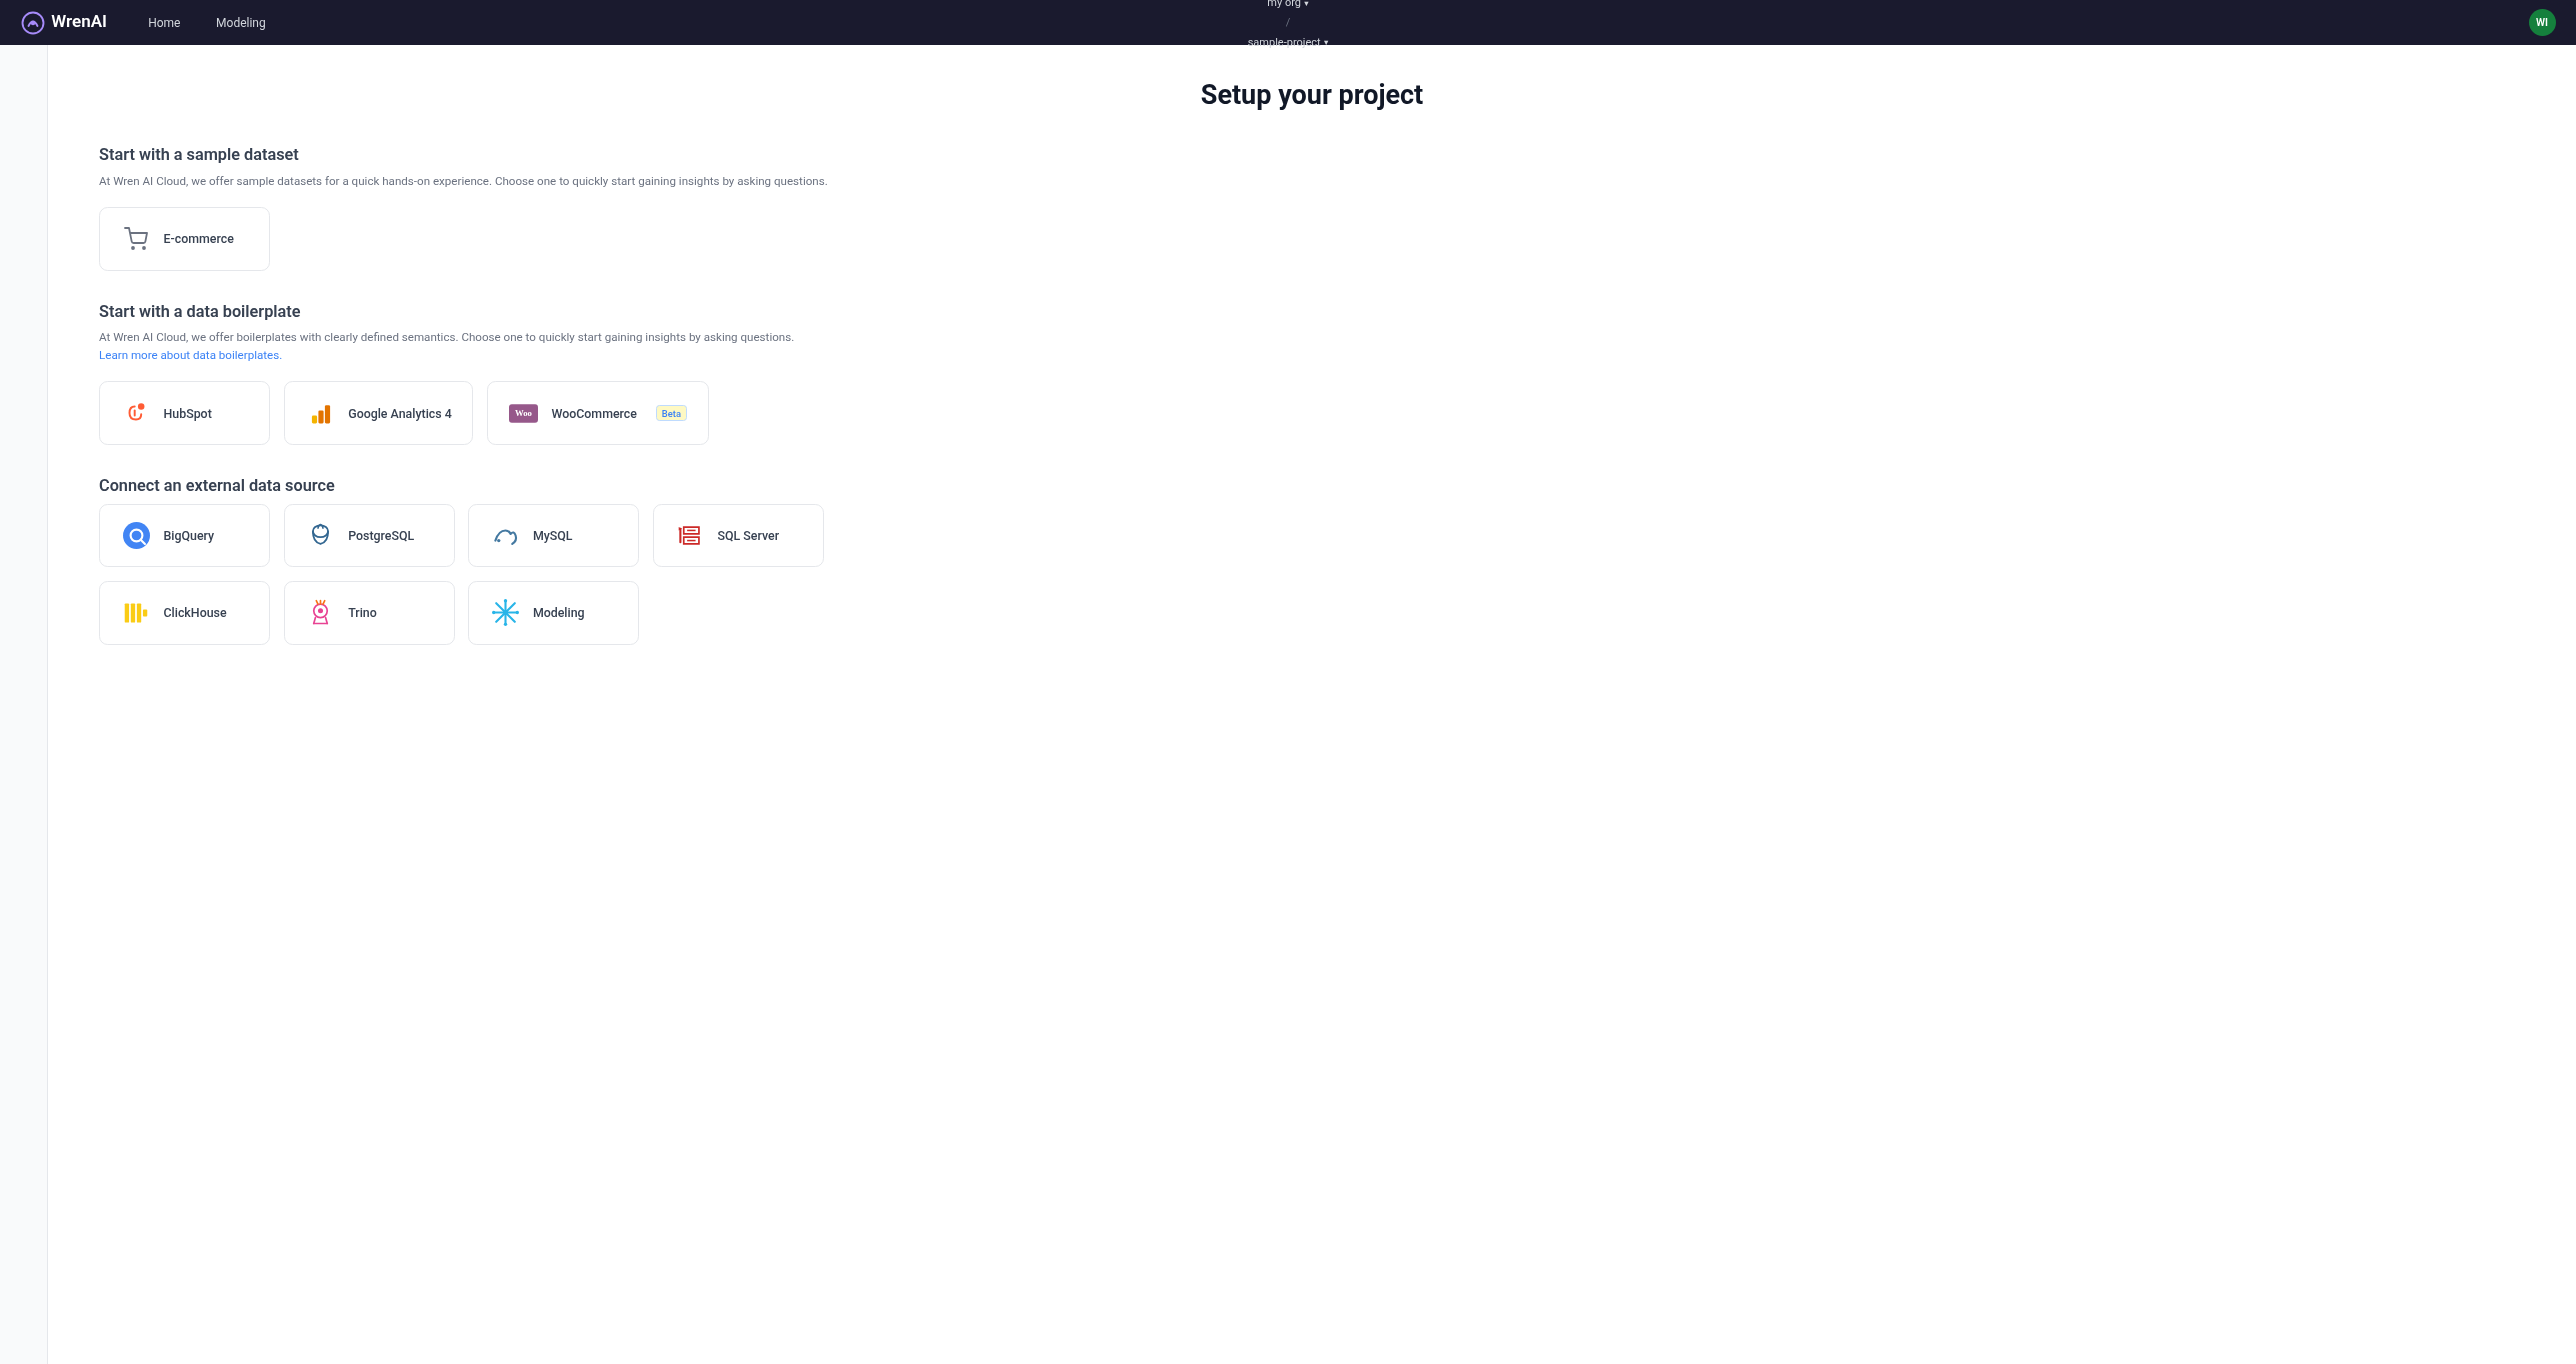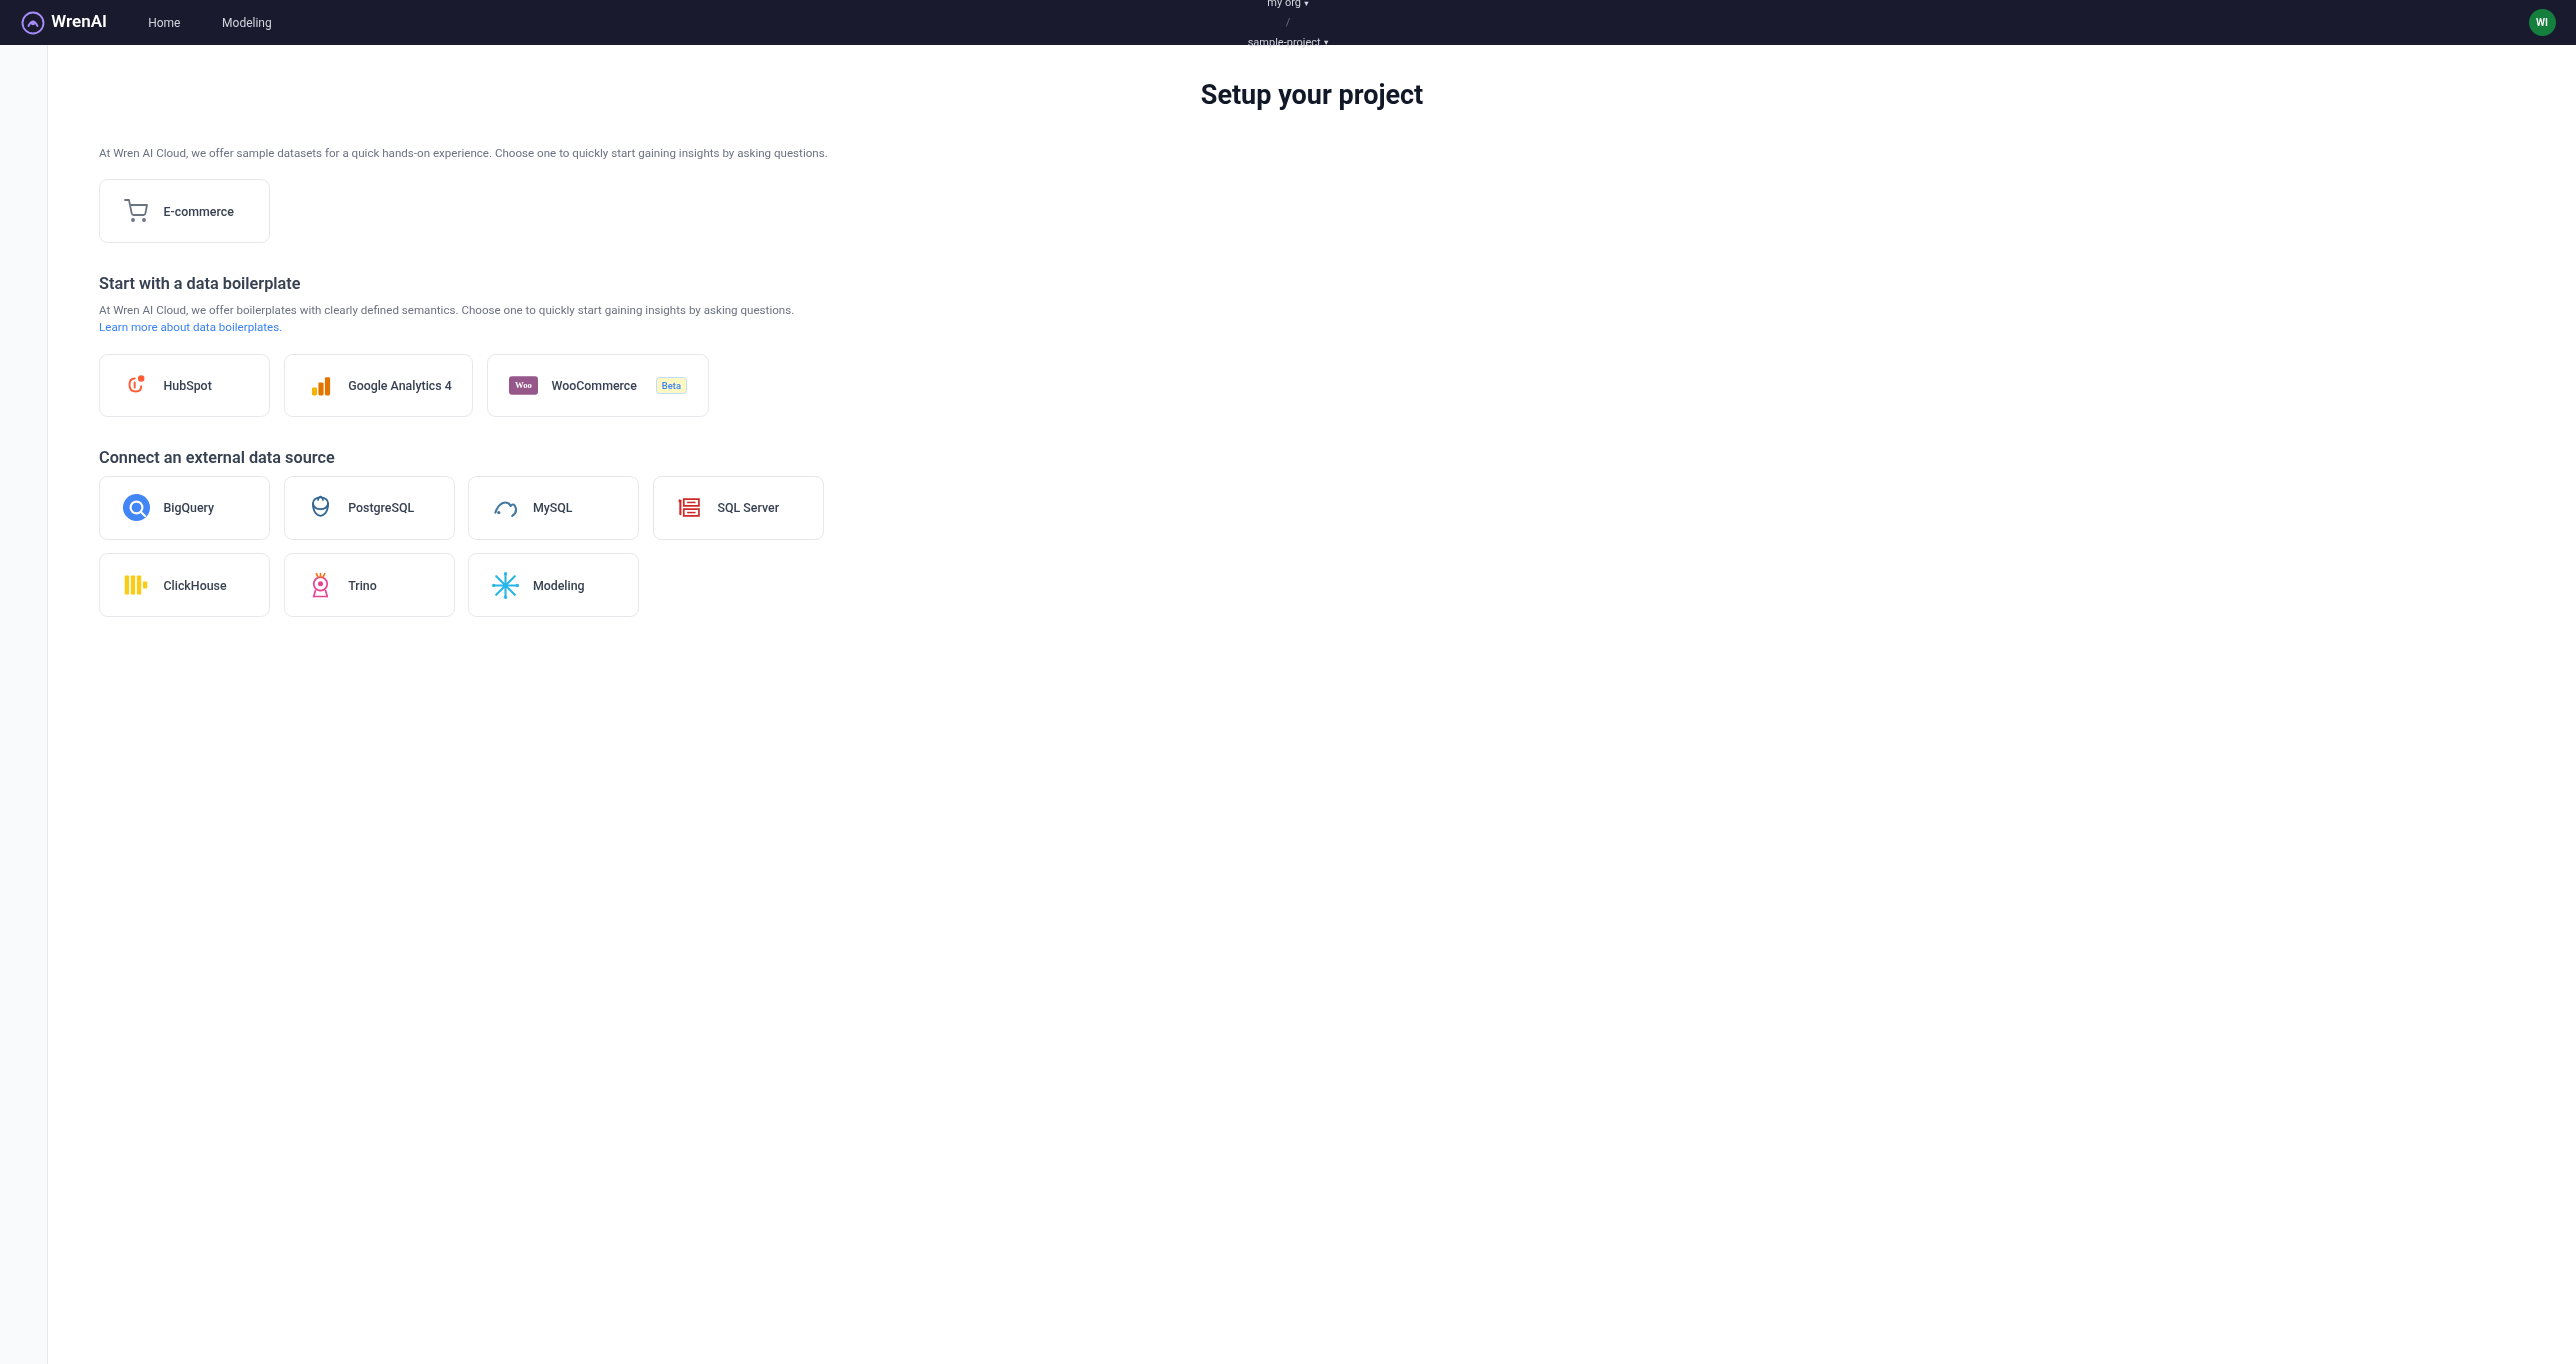--- a/index.html
+++ b/index.html
@@ -23,21 +23,21 @@
       color: white;
       font-size: 17px;
       font-weight: 600;
       margin-right: 31px;
     }
     .navbar-logo svg {
       width: 24px; height: 24px;
     }
     .navbar-nav {
       display: flex;
-      gap: 21px;
+      gap: 15px;
       flex: 1;
     }
     .nav-item {
       color: #d1d5db;
       font-size: 12px;
       padding: 5.1px 10.3px;
       border-radius: 5.1px;
       cursor: pointer;
       transition: background 0.15s;
     }
@@ -215,20 +215,21 @@
   <div class="navbar-avatar">WI</div>
 </nav>
 
 <aside class="sidebar"></aside>
 
 <main class="main">
 
   <h1 class="page-title">Setup your project</h1>
 
   <section class="section">
+    <h2 class="section-title">Start with a sample dataset</h2>
     <p class="section-desc">At Wren AI Cloud, we offer sample datasets for a quick hands-on experience. Choose one to quickly start gaining insights by asking questions.</p>
     <div class="cards-row">
       <div class="card">
         <div class="card-icon icon-cart">
           <svg width="24" height="24" viewBox="0 0 24 24" fill="none" stroke="#6b7280" stroke-width="1.8" stroke-linecap="round" stroke-linejoin="round">
             <circle cx="9" cy="21" r="1"></circle>
             <circle cx="20" cy="21" r="1"></circle>
             <path d="M1 1h4l2.68 13.39a2 2 0 0 0 2 1.61h9.72a2 2 0 0 0 2-1.61L23 6H6"></path>
           </svg>
         </div>

